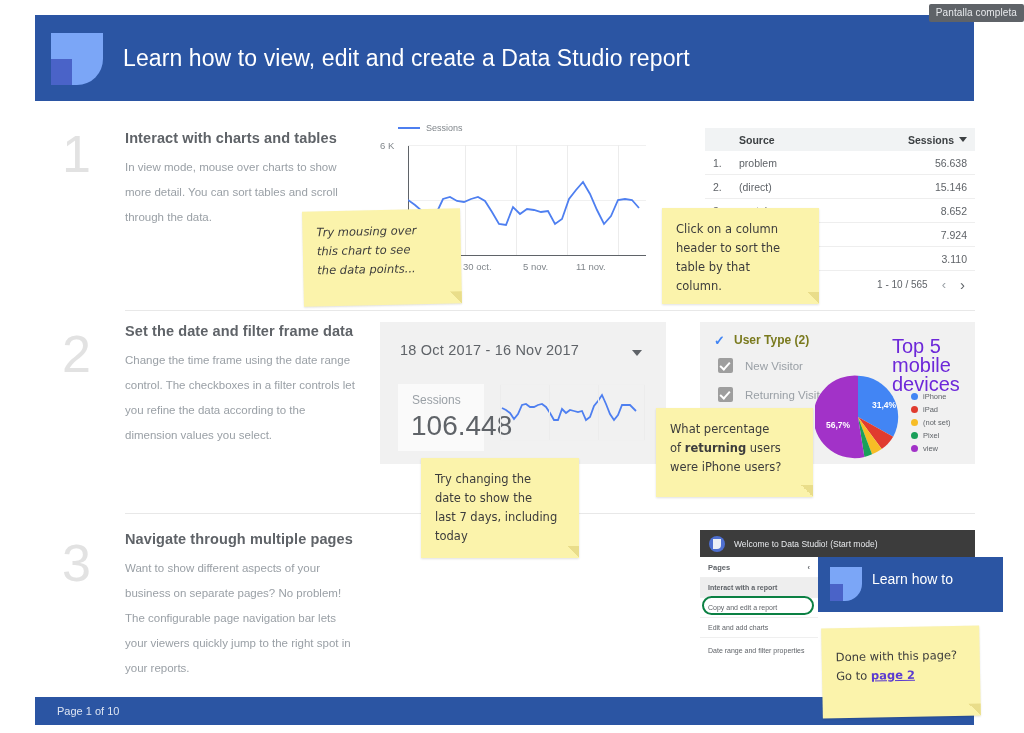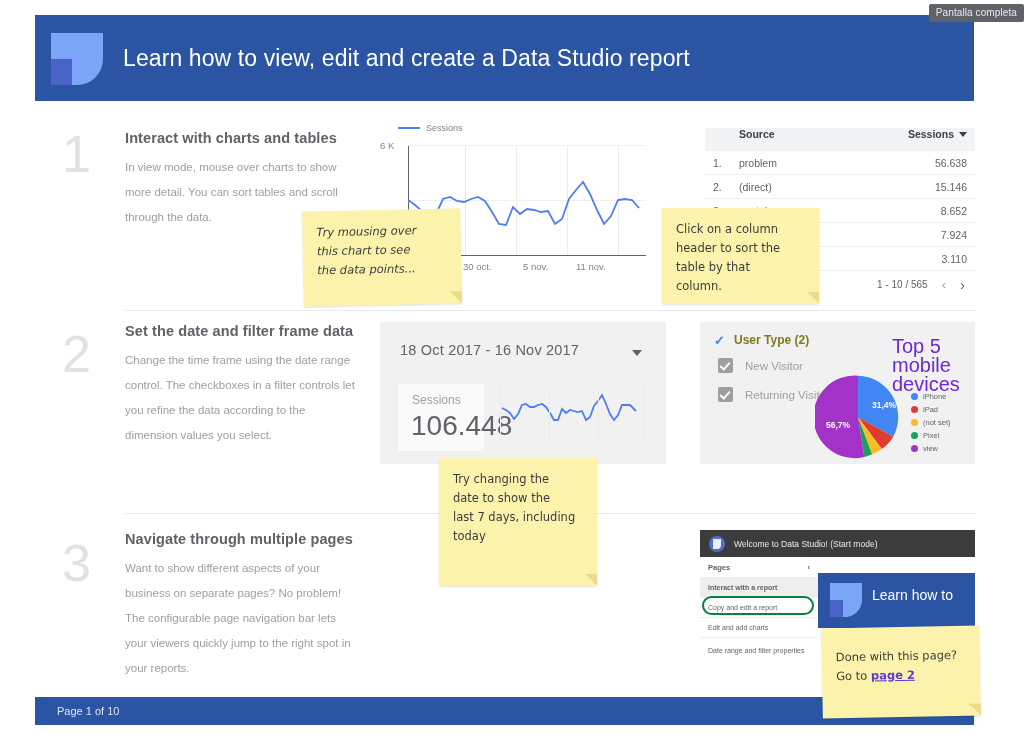--- a/index.html
+++ b/index.html
@@ -68,21 +68,21 @@
   .legend-txt{font-size:9px;color:#80868b;}
   .ax-lbl{position:absolute;font-size:9.5px;color:#80868b;}
   .grid-v{position:absolute;width:1px;background:#ececec;}
   .grid-h{position:absolute;height:1px;background:#f0f0f0;}
   .axis-y{position:absolute;width:1px;background:#5f6368;}
   .axis-x{position:absolute;height:1px;background:#5f6368;}
 
   
   .tbl{position:absolute;left:705px;top:128px;width:270px;background:#fff;}
   .tbl-head{
-    display:flex;background:#f1f3f4;height:23px;align-items:flex-start;
+    display:flex;background:#f1f3f4;height:23px;align-items:center;
     font-size:10.5px;font-weight:bold;color:#3c4043;
   }
   .tbl-head .c-idx{width:34px;}
   .tbl-head .c-src{flex:1;}
   .tbl-head .c-ses{width:92px;text-align:right;padding-right:8px;
      display:flex;justify-content:flex-end;align-items:center;gap:5px;}
   .tbl-row{
     display:flex;height:23px;align-items:center;
     font-size:10.5px;color:#5f6368;border-bottom:1px solid #eeeeee;
   }
@@ -173,22 +173,23 @@
     height:19px;display:flex;align-items:center;padding-left:8px;
     font-size:7px;color:#5f6368;border-top:1px solid #efefef;
   }
   .prev-side .pi.sel{background:#eeeeee;font-weight:bold;}
   .prev-side .pi.two{height:24px;line-height:9px;}
   .circ-hl{
     position:absolute;left:2px;top:66px;width:112px;height:19px;
     border:2.2px solid #0b8043;border-radius:11px;box-sizing:border-box;
   }
   .prev-main{
-    position:absolute;left:118px;top:43px;width:157px;height:55px;
+    position:absolute;left:118px;top:27px;width:157px;height:55px;
     background:#2b55a3;
+    padding-left:28px;
   }
   .prev-main .pm-logo{position:absolute;left:12px;top:10px;width:32px;height:34px;}
   .prev-main .pm-logo .a{position:absolute;left:0;top:0;width:13px;height:34px;background:#7ba6f7;}
   .prev-main .pm-logo .b{position:absolute;left:13px;top:0;width:19px;height:34px;background:#7ba6f7;border-bottom-right-radius:17px;}
   .prev-main .pm-logo .c{position:absolute;left:0;top:17px;width:13px;height:17px;background:#4a63c8;}
   .prev-main .pm-txt{position:absolute;left:54px;top:14px;color:#fff;font-size:14px;white-space:nowrap;}
 
   
   .footer{
     position:absolute;left:35px;top:697px;width:939px;height:28px;
@@ -365,22 +366,28 @@
         <span class="dotc" style="background:#1aa05a"></span>
         <span>Pixel</span>
       </div>
       <div>
         <span class="dotc" style="background:#a232c8"></span>
         <span>view</span>
       </div>
     </div>
   </div>
 
-
-  <div class="note" style="left:421px;top:458px;width:158px;height:128px;margin-left:18px;">
+  <div class="note" style="left:656px;top:408px;width:157px;height:89px;">
+    <span>What percentage</span><br>
+    <span><span>of </span><b>returning</b><span> users</span></span><br>
+    <span>were iPhone users?</span>
+    <div class="fold"></div>
+  </div>
+
+  <div class="note" style="left:421px;top:458px;width:158px;height:100px;">
     <span>Try changing the</span><br>
     <span>date to show the</span><br>
     <span>last 7 days, including</span><br>
     <span>today</span>
     <div class="fold"></div>
   </div>
 
   <div class="sec-num" style="left:62px;top:537px;">3</div>
   <div class="sec-head" style="left:125px;top:531px;">Navigate through multiple pages</div>
   <div class="sec-body" style="left:125px;top:556px;">Want to show different aspects of your business on separate pages? No problem! The configurable page navigation bar lets your viewers quickly jump to the right spot in your reports.</div>

